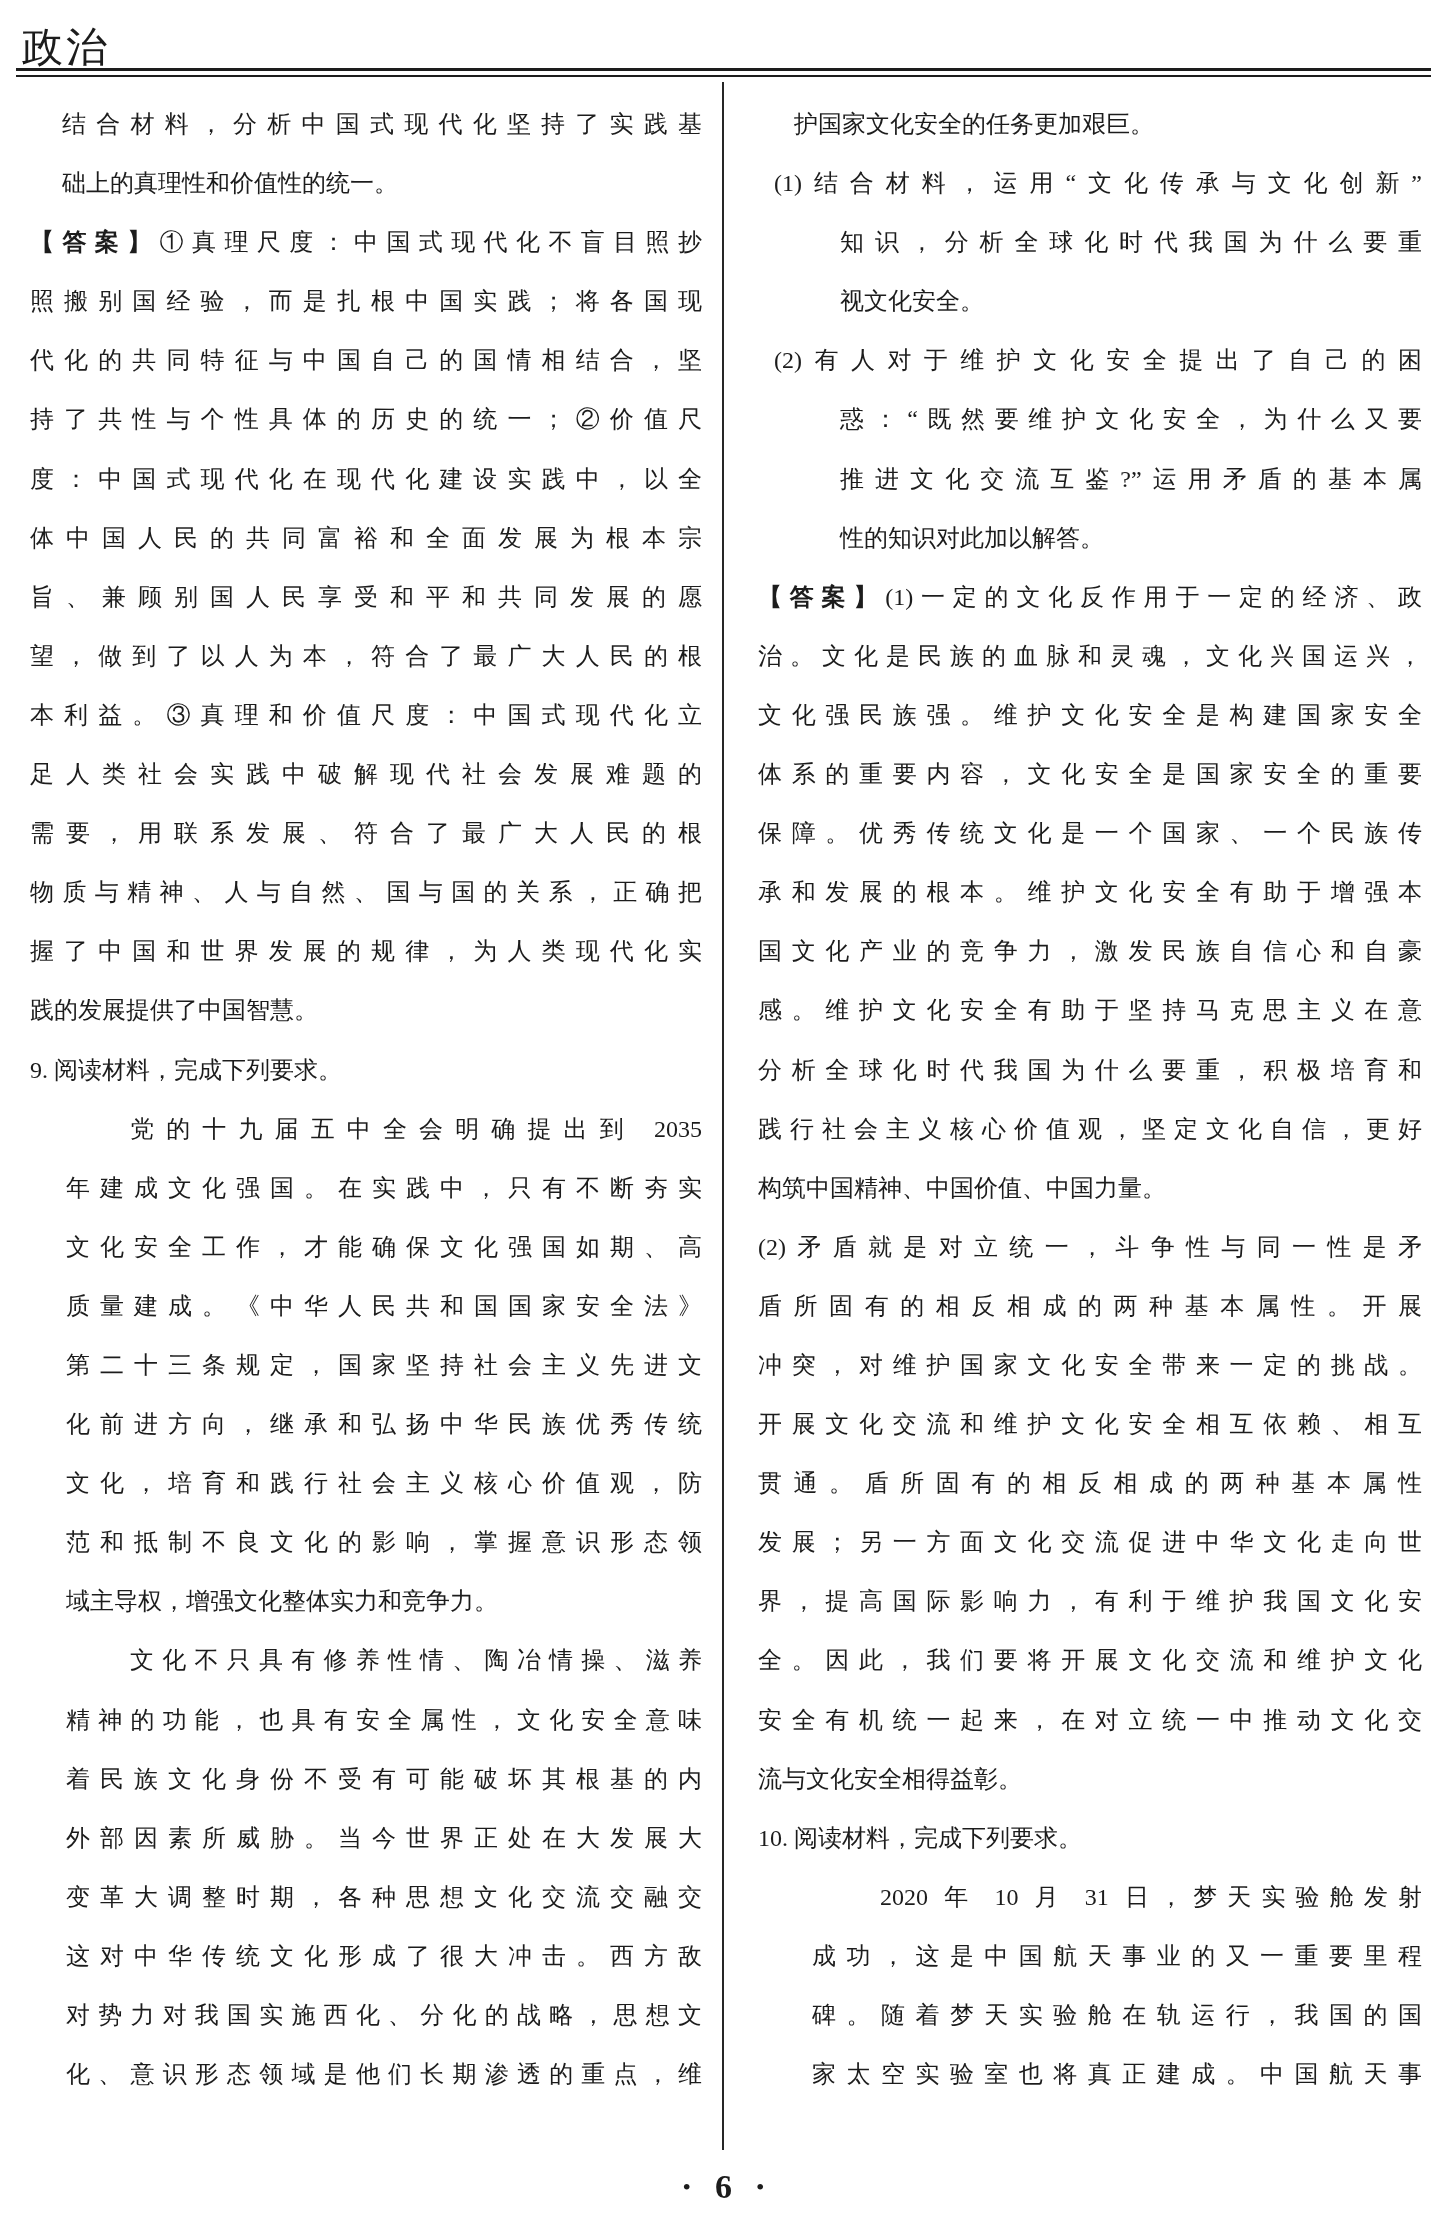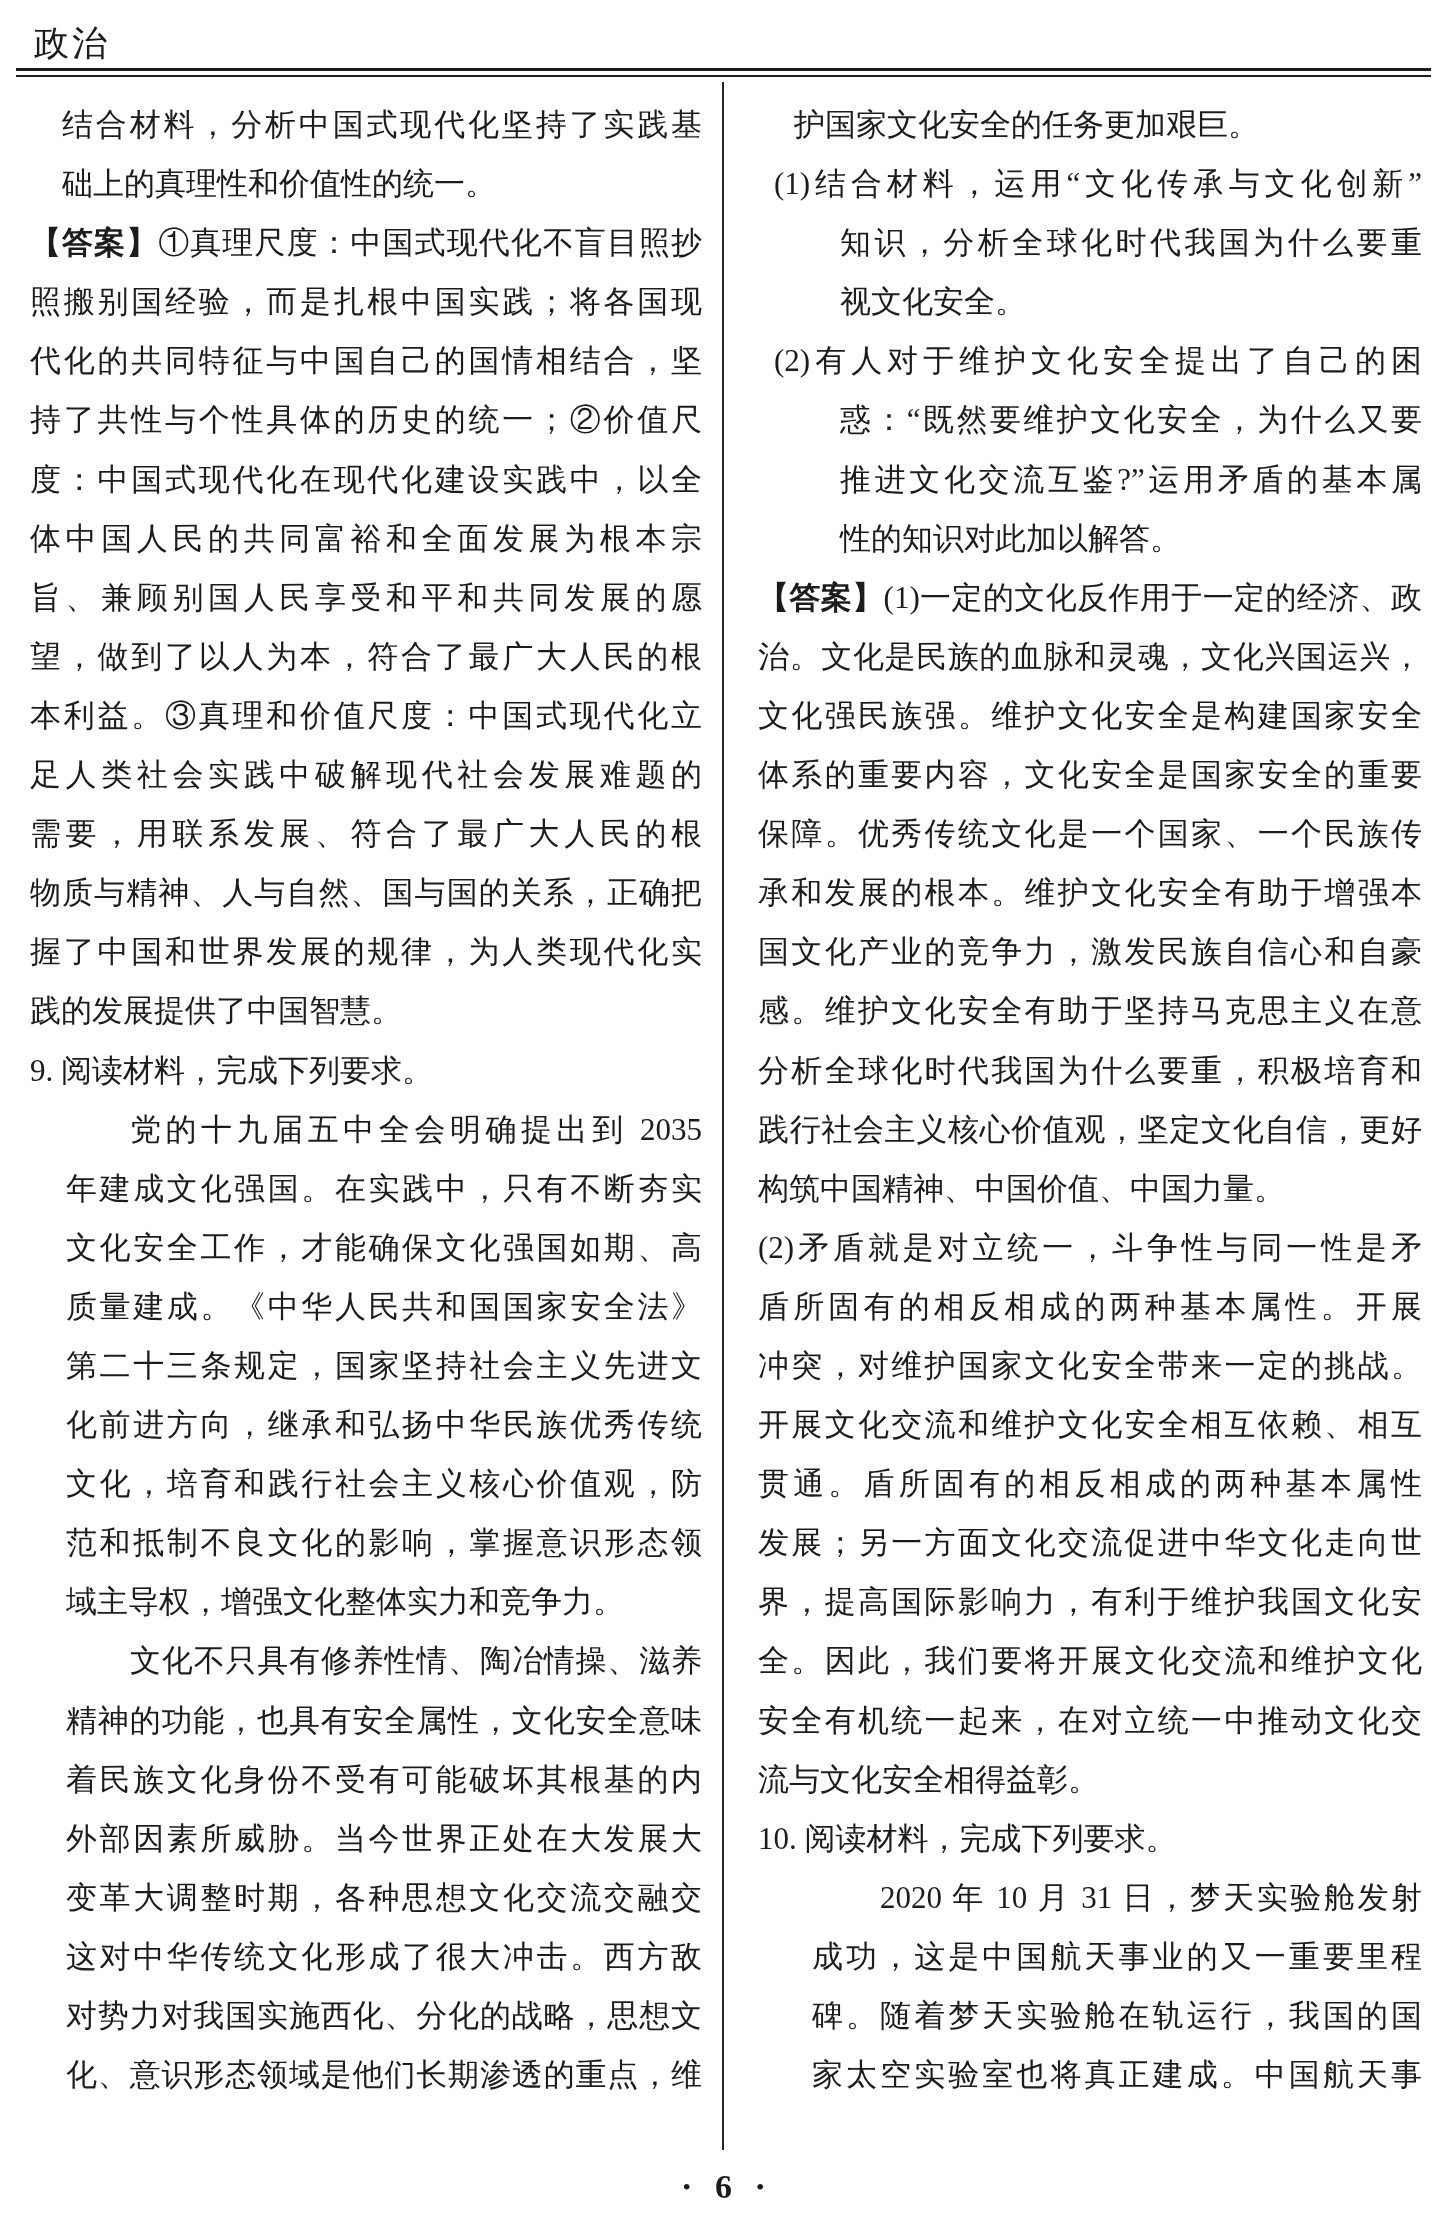--- a/index.html
+++ b/index.html
@@ -2,31 +2,31 @@
 <html><head>
 <meta charset="utf-8">
 <style>
   html,body{margin:0;padding:0;}
   body{
     width:1447px;height:2230px;position:relative;background:#ffffff;
     font-family:"Liberation Serif","DejaVu Serif",serif;color:#1c1c1c;
     overflow:hidden;
   }
   .header-title{
-    position:absolute;left:34px;top:20px;font-size:35px;letter-spacing:3px;
+    position:absolute;left:22px;top:20px;font-size:41px;letter-spacing:3px;
   }
   .header-rule{
     position:absolute;left:16px;right:16px;top:68px;height:4px;
     border-top:3px solid #1d1d1d;border-bottom:2px solid #1d1d1d;
   }
   .column-divider{
     position:absolute;left:722px;top:82px;width:2px;height:2068px;background:#262626;
   }
   .col{
-    position:absolute;top:95px;font-size:31px;line-height:59.1px;
+    position:absolute;top:95px;font-size:24px;line-height:59.1px;
   }
   .col-left{left:30px;width:672px;}
   .col-right{left:758px;width:664px;}
   .line{height:59.1px;text-align:left;text-justify:inter-character;}
   .just{text-align:justify;text-align-last:justify;}
   
   .s-q{padding-left:32px;}
   .s-ans{padding-left:0;}
   .s-item{padding-left:0;}
   .s-mat{padding-left:36px;}

